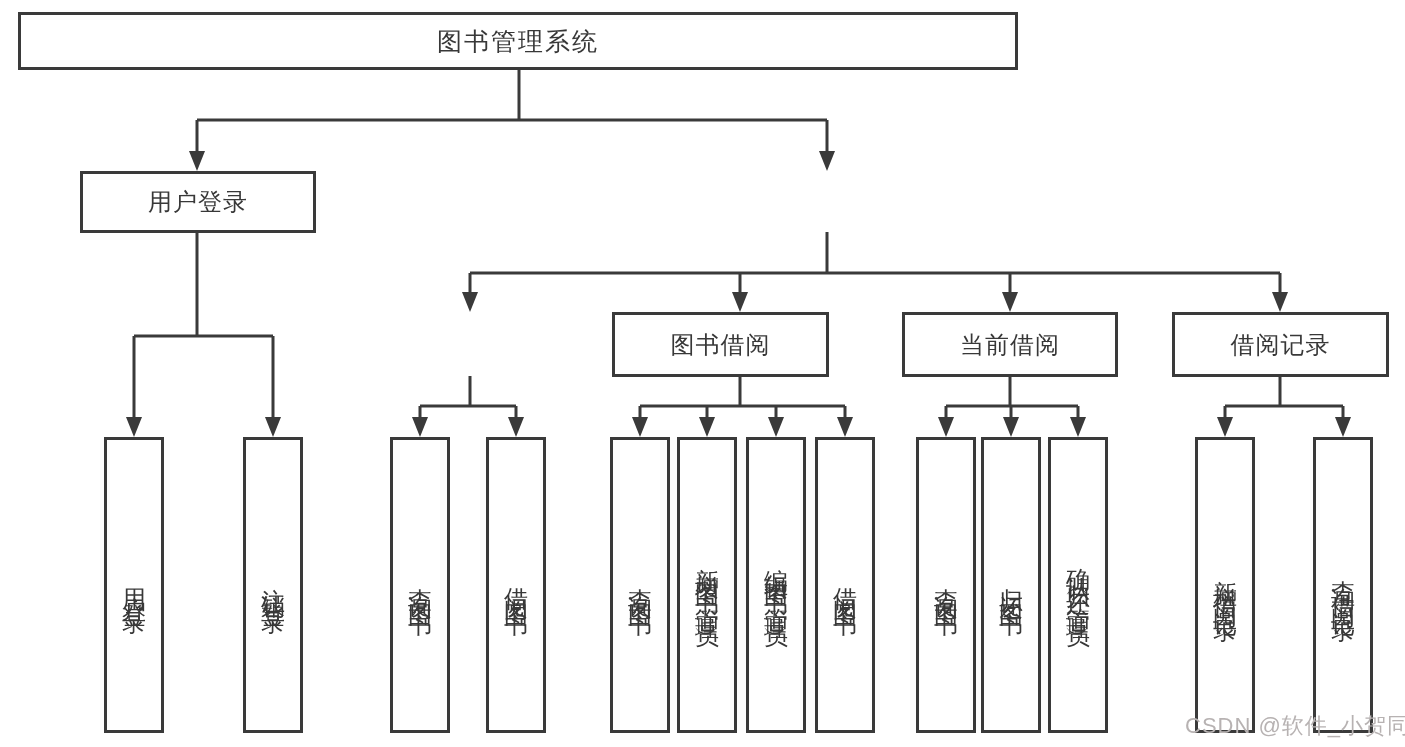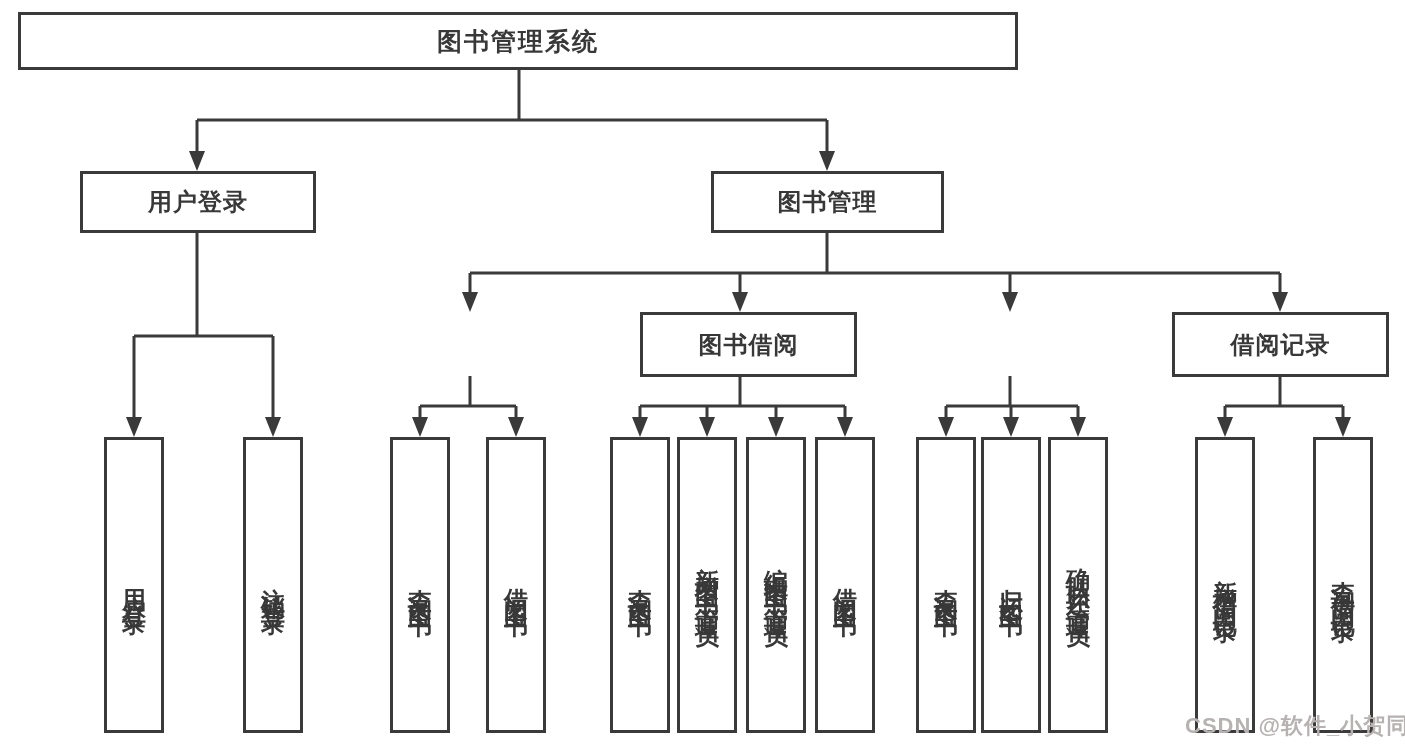--- a/index.html
+++ b/index.html
@@ -1,18 +1,18 @@
 <!DOCTYPE html>
 <html><head>
 <meta charset="utf-8">
 <style>
   html,body{margin:0;padding:0;background:#ffffff;}
   .stage{
     position:relative;width:1405px;height:747px;background:#ffffff;overflow:hidden;
-    font-family:"Liberation Sans","DejaVu Sans",sans-serif;color:#383838;font-weight:bold;
+    font-family:"Liberation Sans","DejaVu Sans",sans-serif;color:#383838;
   }
   svg.wires{position:absolute;left:0;top:0;width:1405px;height:747px;}
   .box{
     position:absolute;background:#ffffff;border:3px solid #3a3a3a;box-sizing:border-box;
     display:flex;align-items:center;justify-content:center;text-align:center;
   }
   .lvl1{font-size:25px;letter-spacing:2px;}
   .lvl23{font-size:24px;letter-spacing:1px;}
   .leaf{top:437px;height:296px;width:60px;}
   .vtext{
@@ -57,23 +57,23 @@
       <polygon points="1003,417 1019,417 1011,437"></polygon>
       <polygon points="1070,417 1086,417 1078,437"></polygon>
       <polygon points="1217,417 1233,417 1225,437"></polygon>
       <polygon points="1335,417 1351,417 1343,437"></polygon>
     </g>
   </svg>
 
   <div class="box lvl1" style="left:18px;top:12px;width:1000px;height:58px">图书管理系统</div>
 
   <div class="box lvl23" style="left:80px;top:171px;width:236px;height:62px">用户登录</div>
-  <div class="box lvl23" style="left:711px;top:171px;width:233px;height:62px">图书管理</div>
 
-  <div class="box lvl23" style="left:640px;top:312px;width:217px;height:65px">图书借阅</div>
+  <div class="box lvl23" style="left:612px;top:312px;width:217px;height:65px">图书借阅</div>
+  <div class="box lvl23" style="left:902px;top:312px;width:216px;height:65px">当前借阅</div>
   <div class="box lvl23" style="left:1172px;top:312px;width:217px;height:65px">借阅记录</div>
 
   <div class="box leaf" style="left:104px">
     <span class="vtext">用户登录</span>
   </div>
   <div class="box leaf" style="left:243px">
     <span class="vtext">注销登录</span>
   </div>
 
   <div class="box leaf" style="left:390px">

